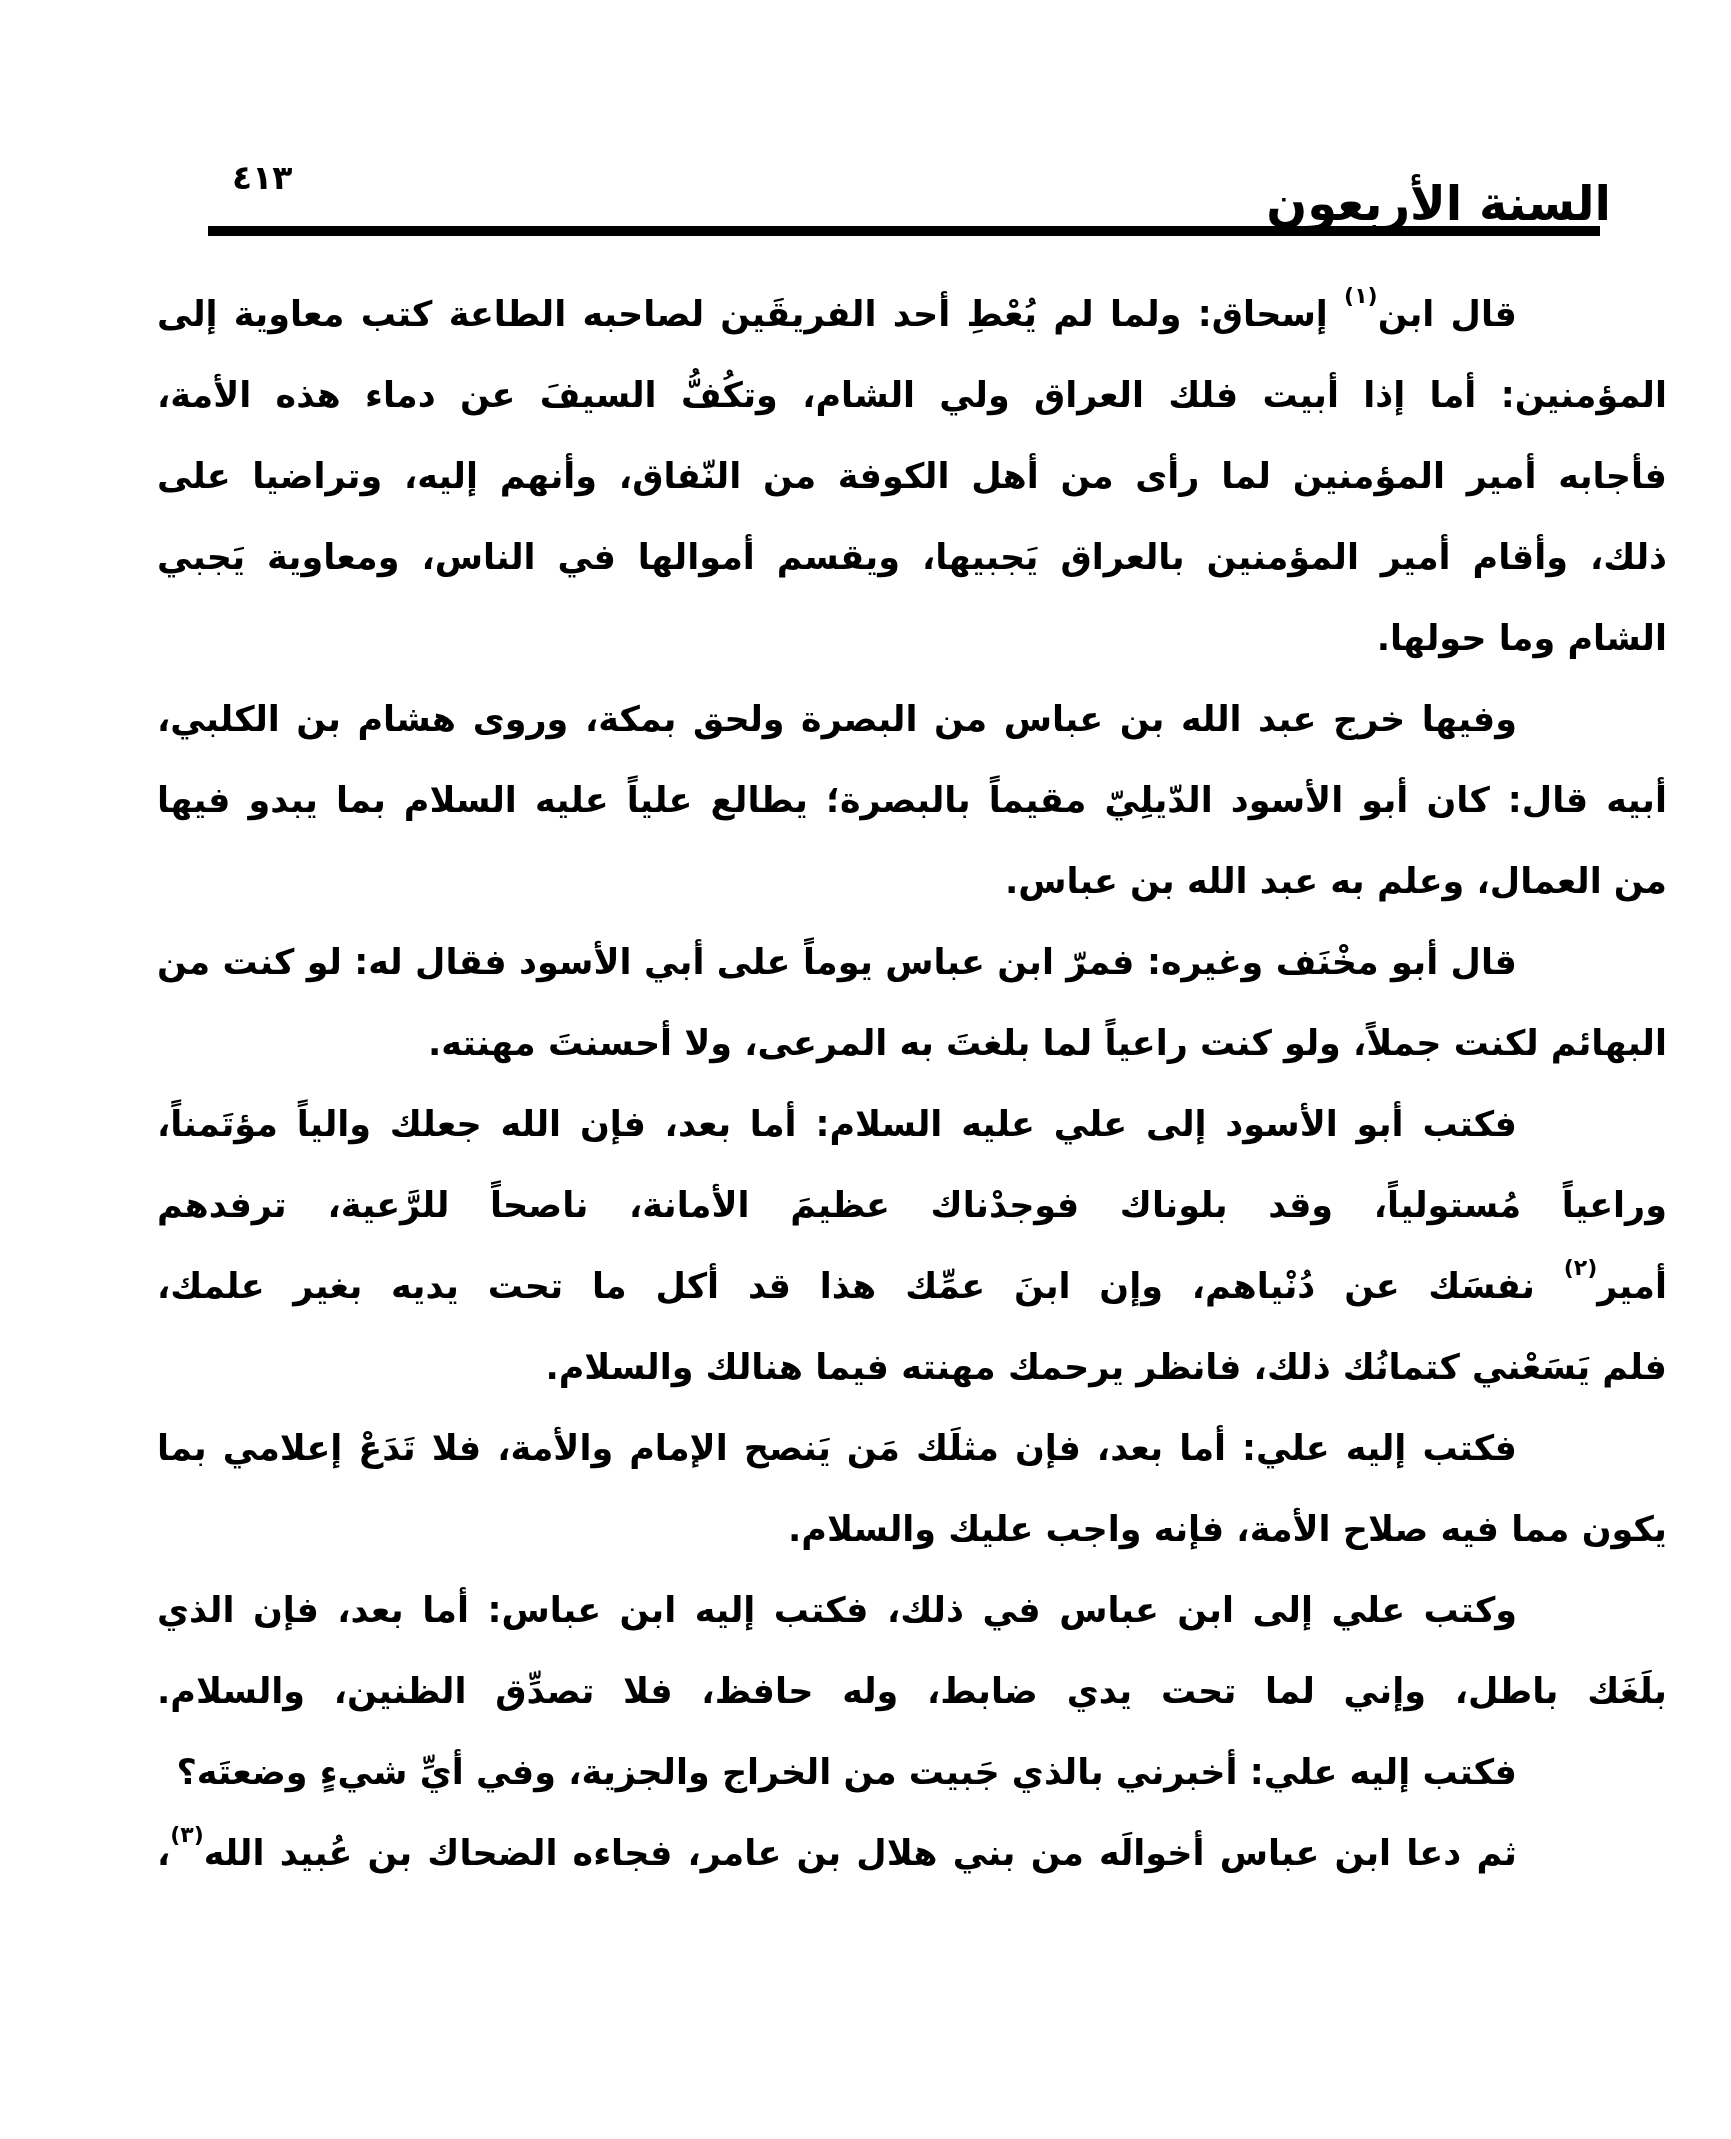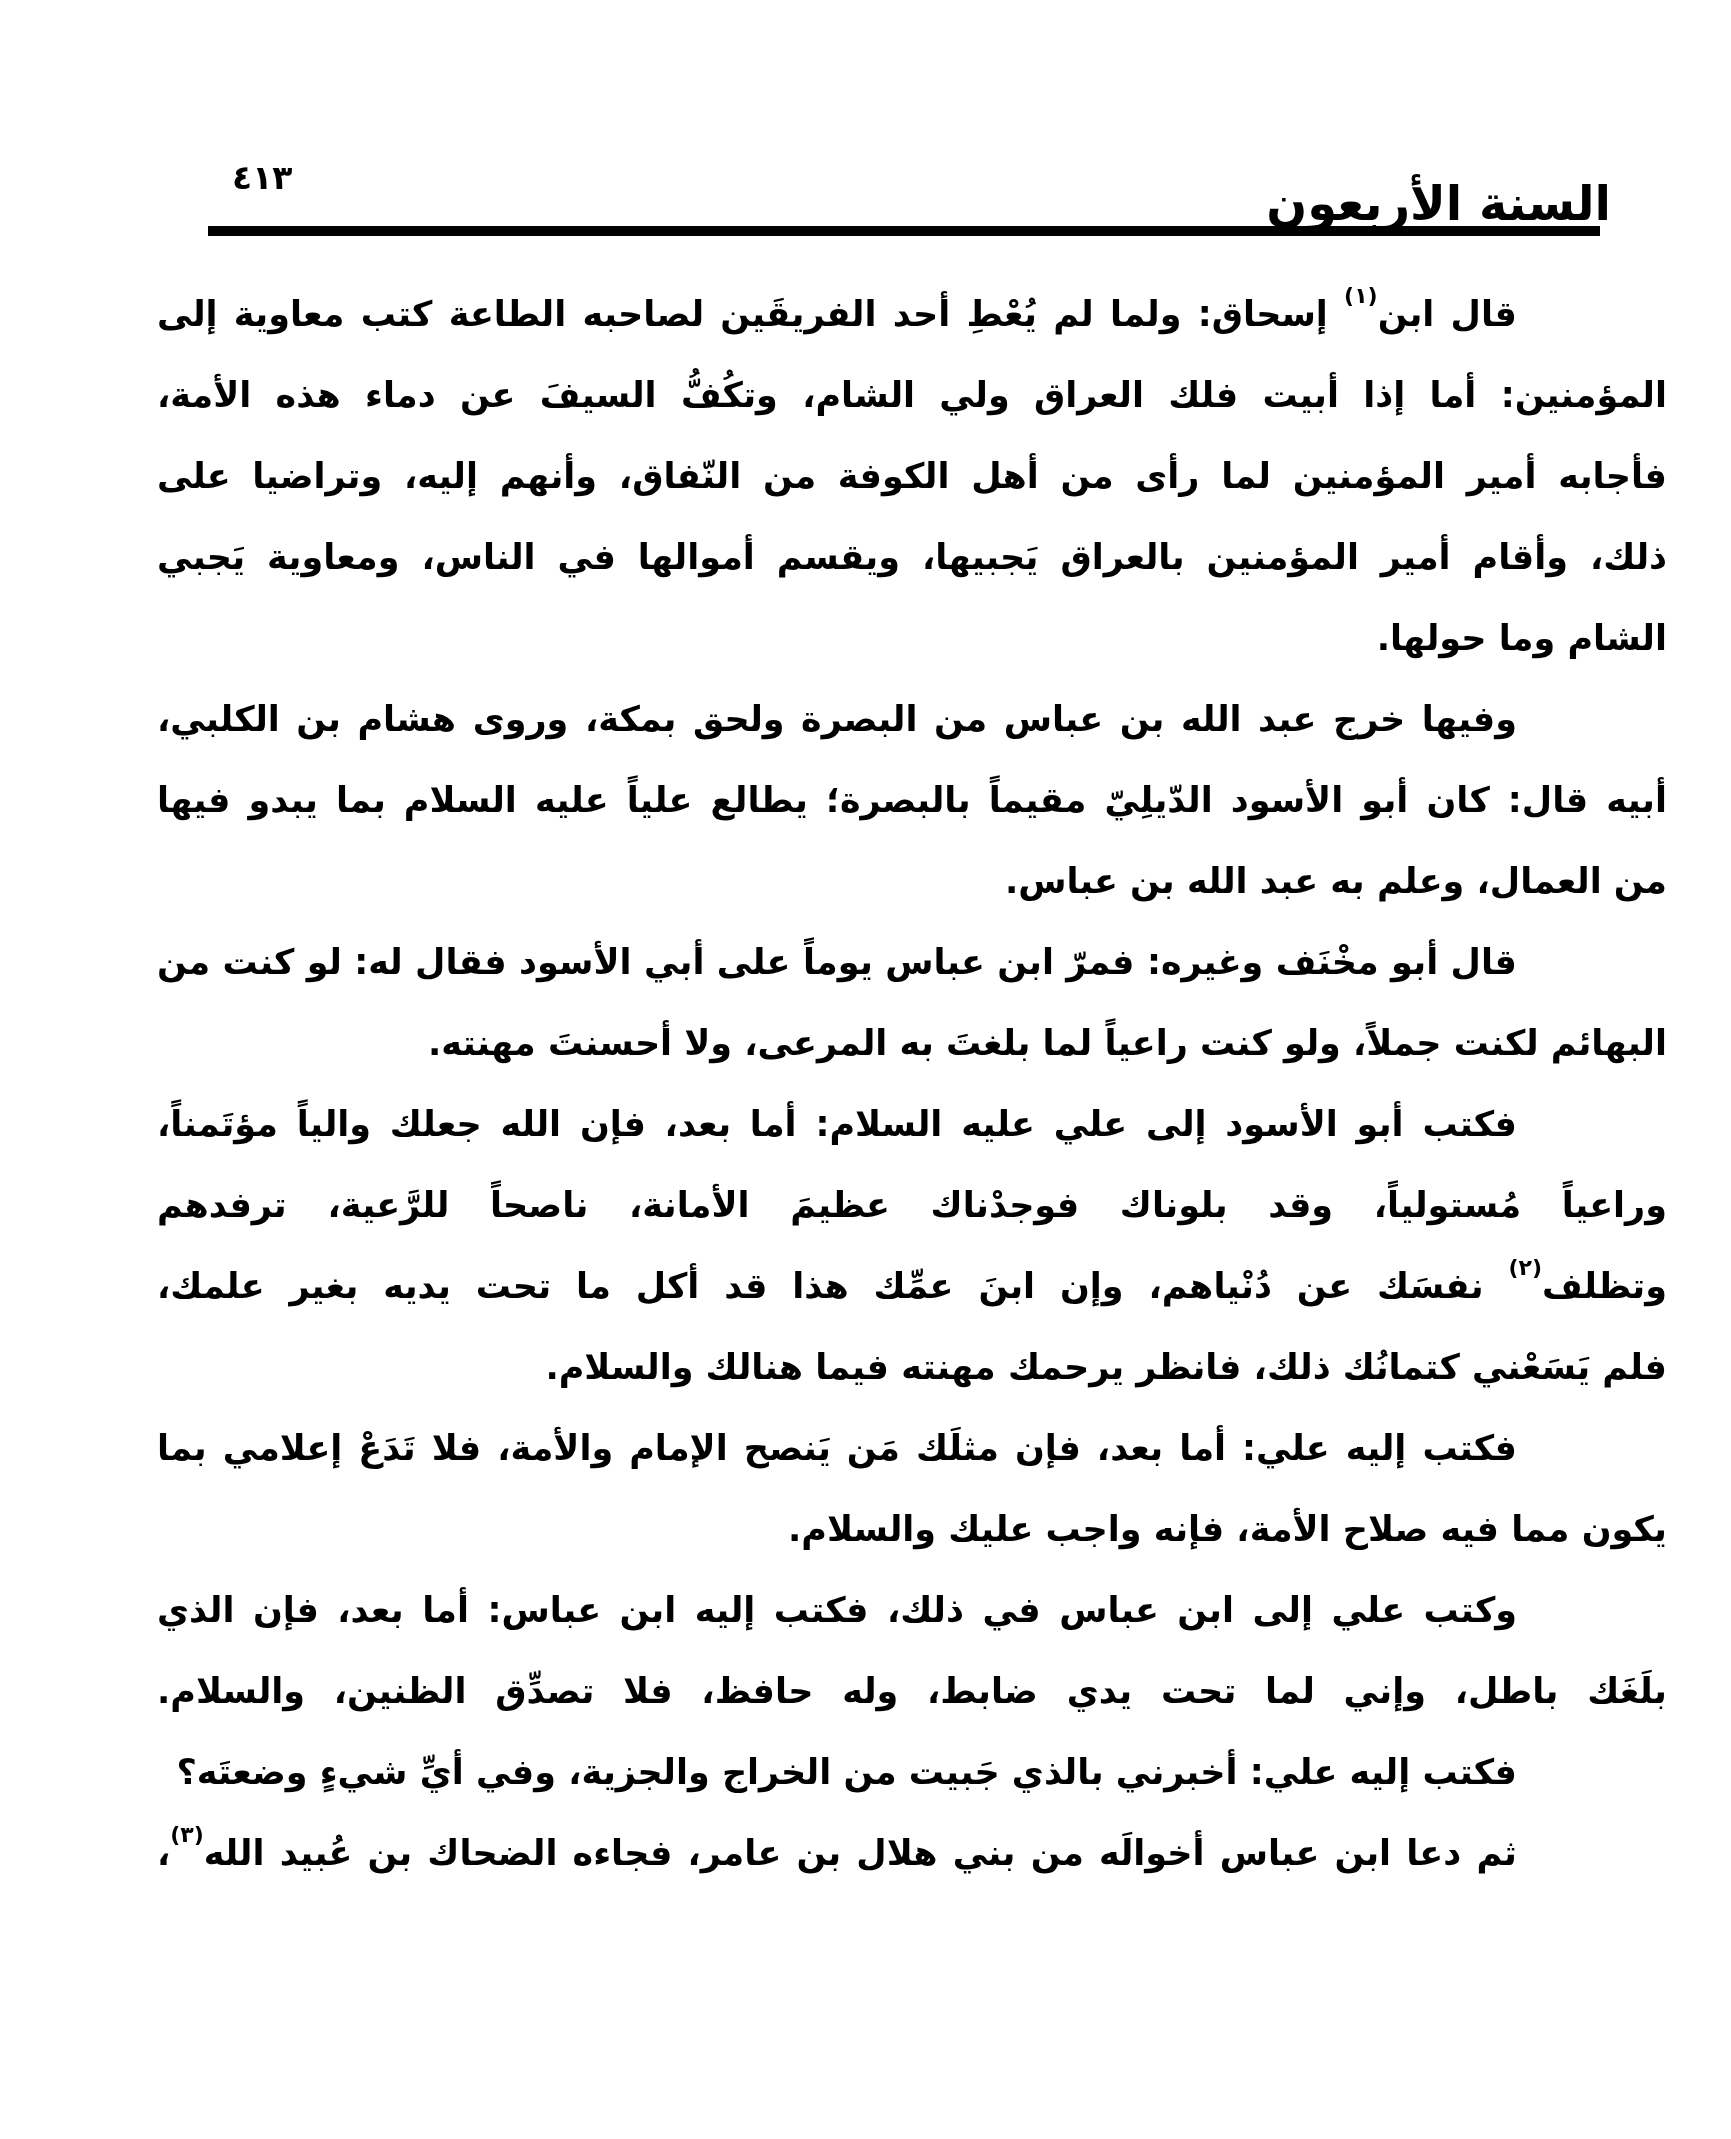--- a/index.html
+++ b/index.html
@@ -88,21 +88,21 @@
     </div>
 
     <div class="para">
       <div class="line indent">قال أبو مخْنَف وغيره: فمرّ ابن عباس يوماً على أبي الأسود فقال له: لو كنت من</div>
       <div class="line nl">البهائم لكنت جملاً، ولو كنت راعياً لما بلغتَ به المرعى، ولا أحسنتَ مهنته.</div>
     </div>
 
     <div class="para">
       <div class="line indent">فكتب أبو الأسود إلى علي عليه السلام: أما بعد، فإن الله جعلك والياً مؤتَمناً،</div>
       <div class="line">وراعياً مُستولياً، وقد بلوناك فوجدْناك عظيمَ الأمانة، ناصحاً للرَّعية، ترفدهم</div>
-      <div class="line"><span>وتظلف</span><sup class="fn-marker">(٢)</sup><span> نفسَك عن دُنْياهم، وإن ابنَ عمِّك هذا قد أكل ما تحت يديه بغير علمك،</span></div>
+      <div class="line"><span>أمير</span><sup class="fn-marker">(٢)</sup><span> نفسَك عن دُنْياهم، وإن ابنَ عمِّك هذا قد أكل ما تحت يديه بغير علمك،</span></div>
       <div class="line nl">فلم يَسَعْني كتمانُك ذلك، فانظر يرحمك مهنته فيما هنالك والسلام.</div>
     </div>
 
     <div class="para">
       <div class="line indent">فكتب إليه علي: أما بعد، فإن مثلَك مَن يَنصح الإمام والأمة، فلا تَدَعْ إعلامي بما</div>
       <div class="line nl">يكون مما فيه صلاح الأمة، فإنه واجب عليك والسلام.</div>
     </div>
 
     <div class="para">
       <div class="line indent">وكتب علي إلى ابن عباس في ذلك، فكتب إليه ابن عباس: أما بعد، فإن الذي</div>

